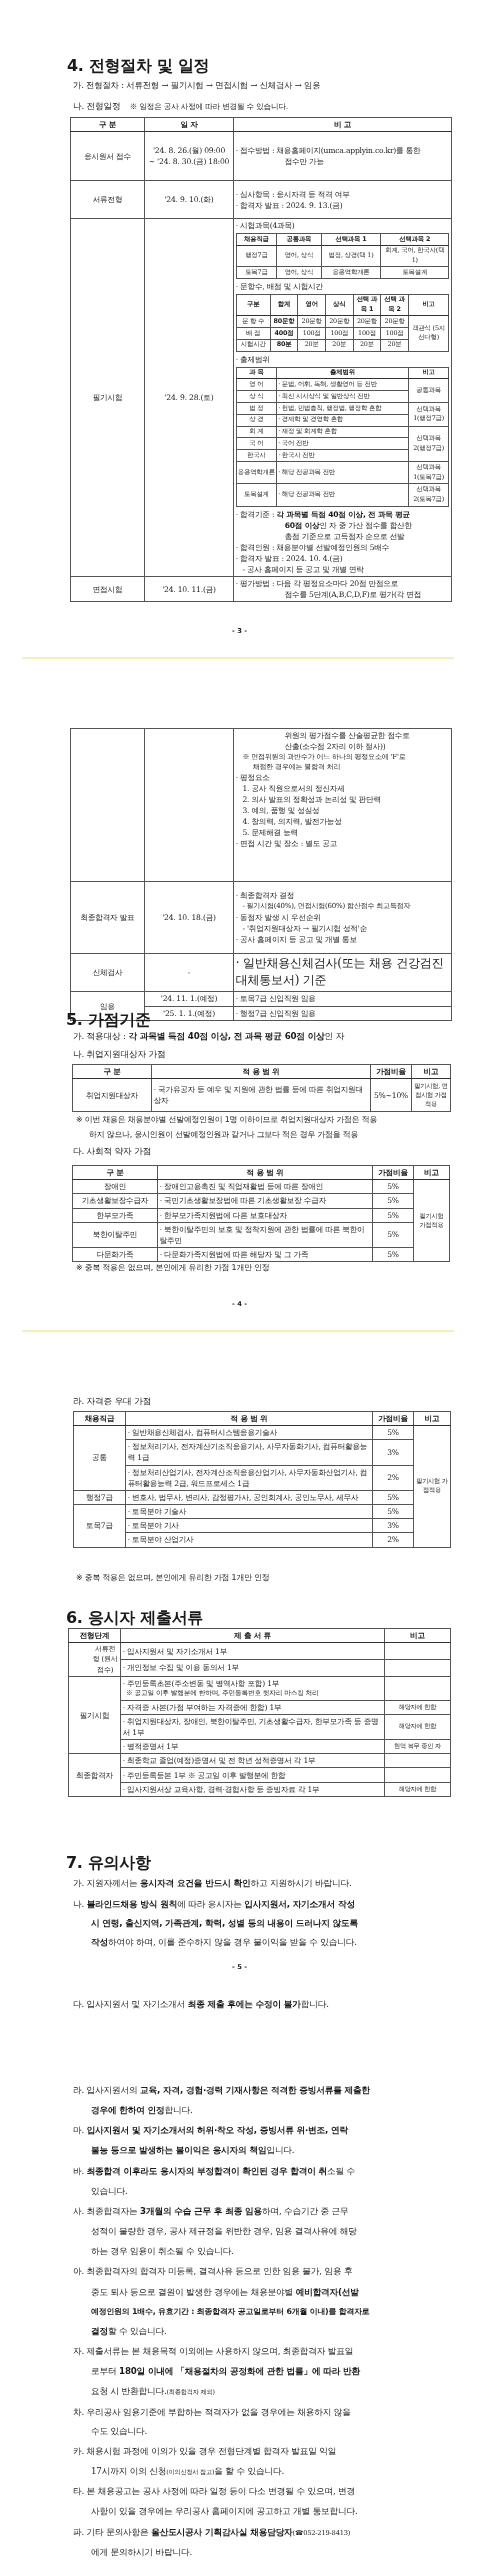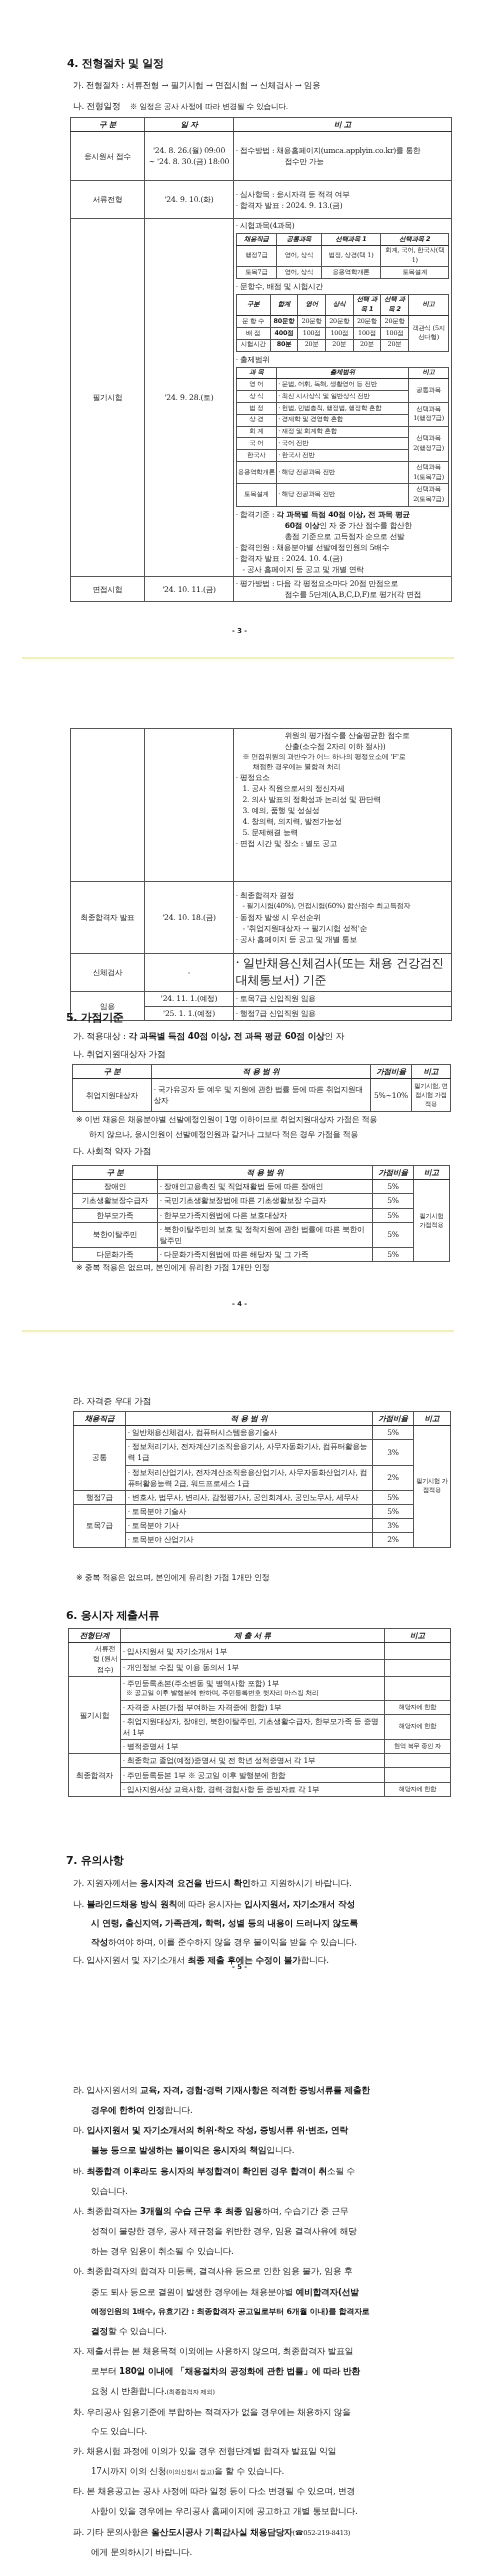--- a/index.html
+++ b/index.html
@@ -1,26 +1,26 @@
 <!DOCTYPE html>
 <html style="font-size:9px"><head>
 <meta charset="utf-8">
 <style>
   * { box-sizing: border-box; margin: 0; padding: 0; }
   html, body { width: 479px; background: #ffffff; }
   body { font-family: "DejaVu Serif", "Liberation Serif", serif; color: #1a1a1a; position: relative; height: 2576px; overflow: hidden; }
-  .h-sec { position: absolute; font-family: "DejaVu Sans", "Liberation Sans", sans-serif; font-weight: bold; font-size: 11px; letter-spacing: -0.3px; }
+  .h-sec { position: absolute; font-family: "DejaVu Sans", "Liberation Sans", sans-serif; font-weight: bold; font-size: 16px; letter-spacing: -0.3px; }
   .line { position: absolute; font-size: 8.7px; white-space: nowrap; letter-spacing: -0.2px; }
   .line .b { font-family: "DejaVu Sans", "Liberation Sans", sans-serif; font-weight: bold; }
   .pagenum { position: absolute; left: 0; width: 479px; text-align: center; font-family: "DejaVu Sans", "Liberation Sans", sans-serif; font-weight: bold; font-size: 6.7px; }
   .sep { position: absolute; left: 22.4px; width: 432px; height: 1.7px; background: #f1f0c0; box-shadow: 0 1.7px 2.2px #fbfbe8; }
   table { border-collapse: collapse; position: absolute; table-layout: fixed; }
   table.outer { border: 1.1px solid #111; }
   td, th { border: 0.6px solid #555; font-size: 7.6px; padding: 1.1px 1.7px; vertical-align: middle; letter-spacing: -0.2px; line-height: 1.45; }
-  th { font-family: "DejaVu Sans", "Liberation Sans", sans-serif; font-weight: bold; text-align: center; border-bottom: 1.7px double #333; font-style: italic; }
+  th { font-family: "DejaVu Sans", "Liberation Sans", sans-serif; font-weight: bold; text-align: center; border-bottom: 1.7px double #333; }
   .c { text-align: center; }
   .l { text-align: left; }
   .inner td, .inner th { font-size: 6.4px; padding: 0.6px 1.1px; line-height: 1.5; }
   .inner { position: static; border: 1.1px solid #111; width: 100%; margin: 1.7px 0 2.2px 0; }
   .bl { font-family: "DejaVu Sans", "Liberation Sans", sans-serif; font-weight: bold; }
   .sm { font-size: 6.2px; }
   .bul { display: block; }
   .ind { padding-left: 49px; display: block; }
   .ind2 { padding-left: 6.7px; display: block; }
   .note-line { position: absolute; font-family: "DejaVu Sans", "Liberation Sans", sans-serif; font-size: 7.9px; white-space: nowrap; letter-spacing: -0.2px; }
@@ -474,21 +474,21 @@
   <span>가. 지원자께서는 </span><span class="b">응시자격 요건을 반드시 확인</span><span>하고 지원하시기 바랍니다.</span>
 </div>
 <div class="line" style="left:73px; top:1899px;">
   <span>나. </span><span class="b">블라인드채용 방식 원칙</span><span>에 따라 응시자는 </span><span class="b">입사지원서, 자기소개서 작성</span>
 </div>
 <div class="line" style="left:91px; top:1918px;"><span class="b">시 연령, 출신지역, 가족관계, 학력, 성별 등의 내용이 드러나지 않도록</span></div>
 <div class="line" style="left:91px; top:1937px;"><span class="b">작성</span><span>하여야 하며, 이를 준수하지 않을 경우 불이익을 받을 수 있습니다.</span></div>
 
 <div class="pagenum" style="top:1963px;">- 5 -</div>
 
-<div class="line" style="left:73px; top:1955px;">
+<div class="line" style="left:73px; top:1999px;">
   <span>다. 입사지원서 및 자기소개서 </span><span class="b">최종 제출 후에는 수정이 불가</span><span>합니다.</span>
 </div>
 <div class="line" style="left:73px; top:2085px;"><span>라. 입사지원서의 </span><span class="b">교육, 자격, 경험·경력 기재사항은 적격한 증빙서류를 제출한</span></div>
 <div class="line" style="left:91px; top:2105px;"><span class="b">경우에 한하여 인정</span><span>합니다.</span></div>
 <div class="line" style="left:73px; top:2125px;"><span>마. </span><span class="b">입사지원서 및 자기소개서의 허위·착오 작성, 증빙서류 위·변조, 연락</span></div>
 <div class="line" style="left:91px; top:2145px;"><span class="b">불능 등으로 발생하는 불이익은 응시자의 책임</span><span>입니다.</span></div>
 <div class="line" style="left:73px; top:2166px;"><span>바. </span><span class="b">최종합격 이후라도 응시자의 부정합격이 확인된 경우 합격이 취</span><span>소될 수</span></div>
 <div class="line" style="left:91px; top:2186px;">있습니다.</div>
 <div class="line" style="left:73px; top:2206px;"><span>사. 최종합격자는 </span><span class="b">3개월의 수습 근무 후 최종 임용</span><span>하며, 수습기간 중 근무</span></div>
 <div class="line" style="left:91px; top:2226px;">성적이 불량한 경우, 공사 제규정을 위반한 경우, 임용 결격사유에 해당</div>

